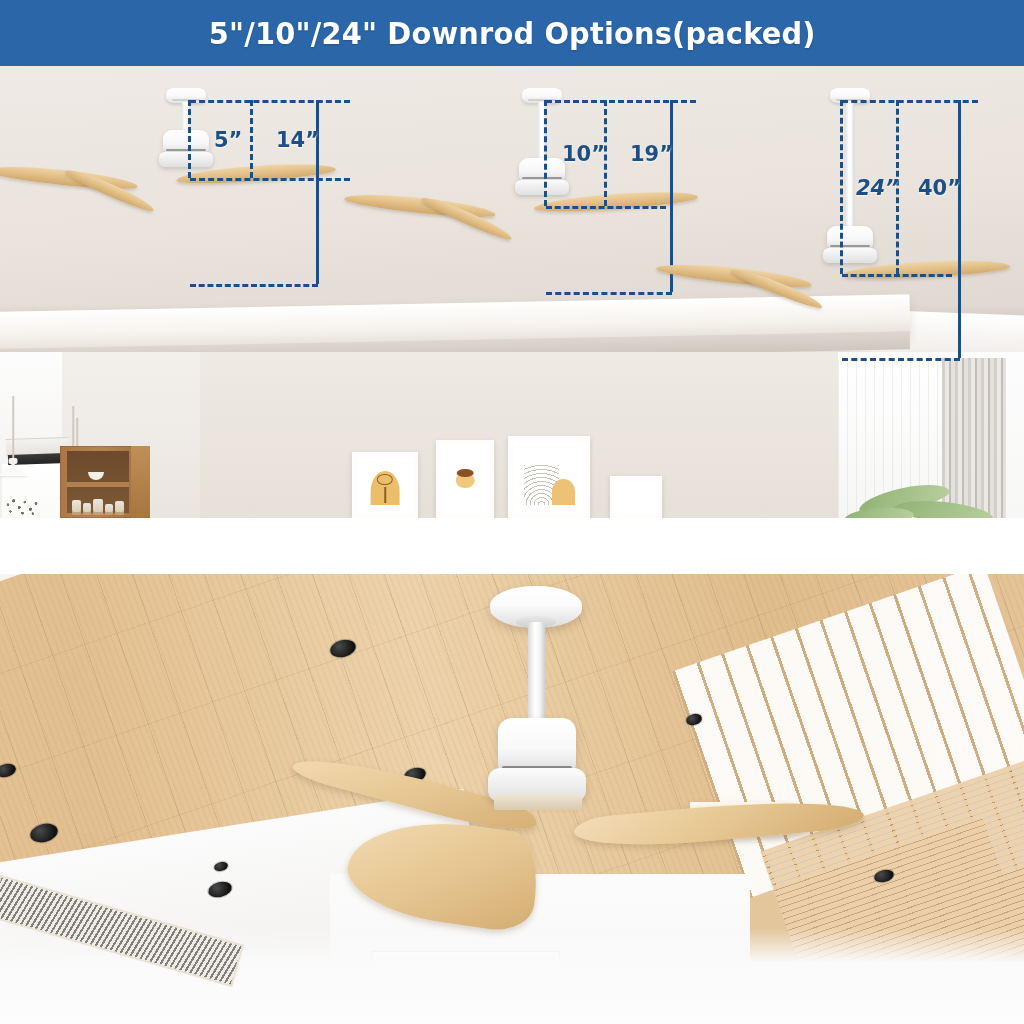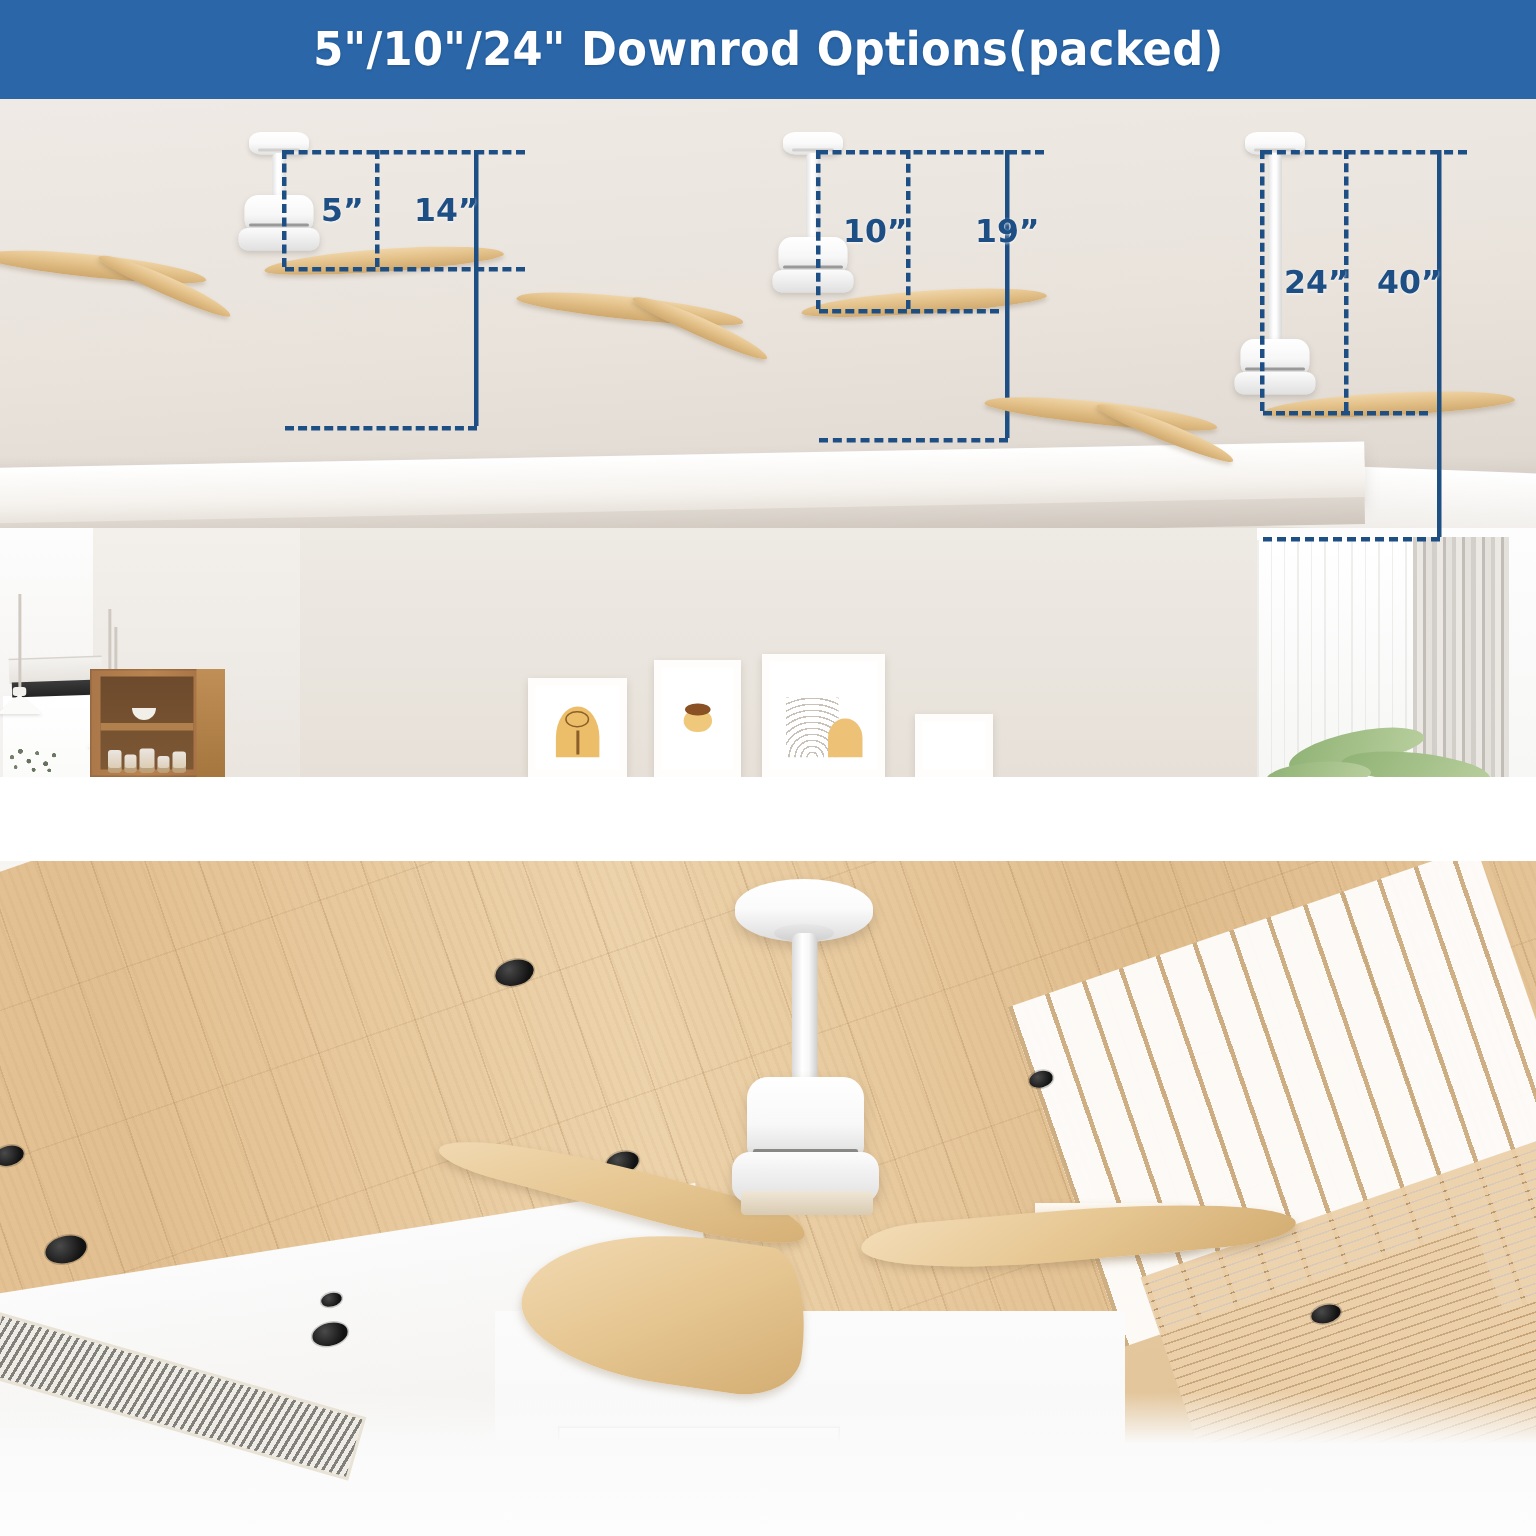--- a/index.html
+++ b/index.html
@@ -539,39 +539,39 @@
     <div class="blade" style="left:534px;top:128px;width:164px;transform:rotate(-4deg);"></div>
     <div class="blade" style="left:418px;top:146px;width:98px;height:12px;transform:rotate(24deg);"></div>
 
     <div class="dash-h" style="left:546px;top:34px;width:150px;"></div>
     <div class="dash-h" style="left:546px;top:140px;width:120px;"></div>
     <div class="dash-v" style="left:544px;top:34px;height:106px;"></div>
     <div class="dash-v" style="left:604px;top:34px;height:106px;"></div>
     <div class="dash-h" style="left:546px;top:226px;width:126px;"></div>
     <div class="solid-v" style="left:670px;top:34px;height:192px;"></div>
     <div class="dim-label" style="left:562px;top:76px;">10”</div>
-    <div class="dim-label" style="left:630px;top:76px;margin-left:20px;">19”</div>
+    <div class="dim-label" style="left:630px;top:76px;">19”</div>
 
     <div class="fan" id="fan-c" style="left:790px;top:22px;width:120px;height:210px;">
       <div class="canopy"></div>
       <div class="rod" style="top:14px;height:126px;"></div>
       <div class="motor" style="top:138px;"></div>
       <div class="hub" style="top:160px;"></div>
     </div>
     <div class="blade" style="left:656px;top:202px;width:156px;transform:rotate(6deg);"></div>
     <div class="blade" style="left:842px;top:196px;width:168px;transform:rotate(-3deg);"></div>
     <div class="blade" style="left:728px;top:216px;width:98px;height:12px;transform:rotate(22deg);"></div>
 
     <div class="dash-h" style="left:842px;top:34px;width:136px;"></div>
     <div class="dash-h" style="left:842px;top:208px;width:110px;"></div>
     <div class="dash-v" style="left:840px;top:34px;height:174px;"></div>
     <div class="dash-v" style="left:896px;top:34px;height:174px;"></div>
     <div class="dash-h" style="left:842px;top:292px;width:118px;"></div>
     <div class="solid-v" style="left:958px;top:34px;height:258px;"></div>
-    <div class="dim-label" style="left:856px;top:110px;">24”</div>
+    <div class="dim-label" style="left:856px;top:110px;font-style:italic;">24”</div>
     <div class="dim-label" style="left:918px;top:110px;">40”</div>
   </div>
 
 
   <div class="scene-bottom">
     <div class="wood-ceiling"></div>
     <div class="wood-grain"></div>
 
     <div class="slope-wall"></div>
     <div class="clerestory"></div>

